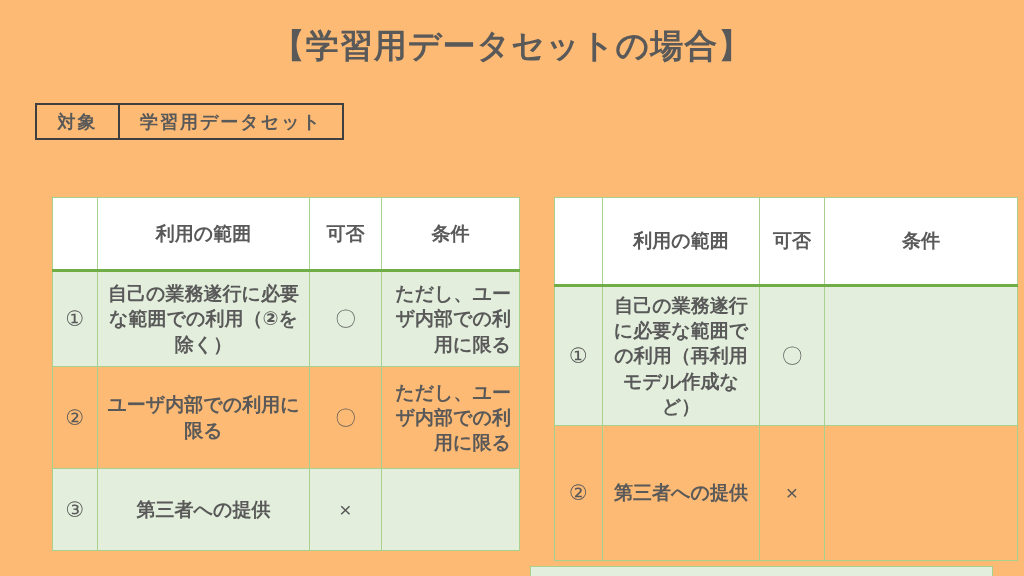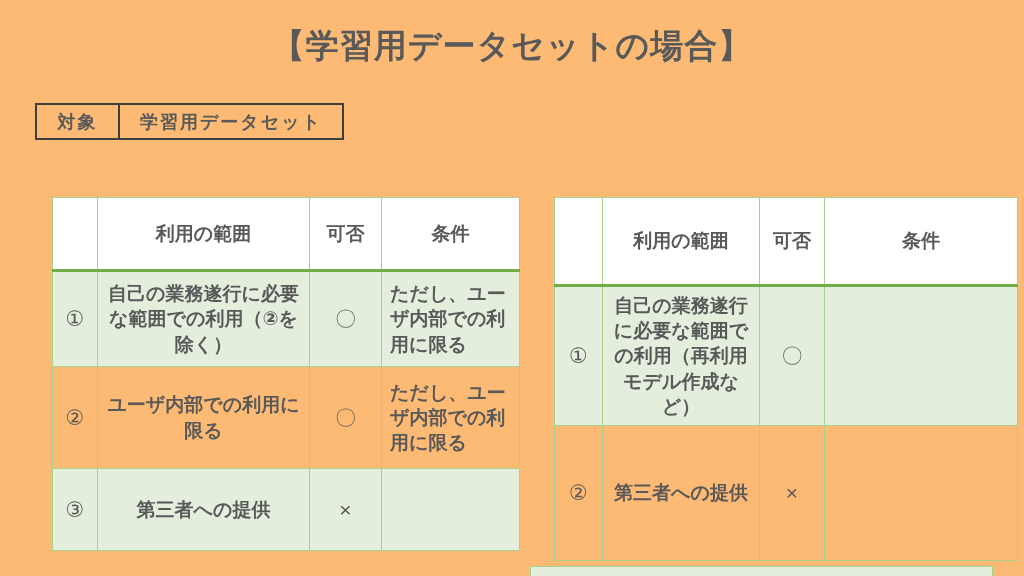--- a/index.html
+++ b/index.html
@@ -59,21 +59,21 @@
     border-bottom:3px solid var(--green-line-strong);
     text-align:center;font-size:19px;background:#ffffff;
   }
   .gtable .hl{background:var(--green-fill);}
   .gtable .num{
     text-align:center;font-weight:normal;font-size:21px;padding:2px;
   }
   .gtable .scope{text-align:center;}
   .gtable .scope.center{text-align:center;}
   .gtable .mark{text-align:center;font-weight:normal;font-size:21px;}
-  .gtable .cond{text-align:left;}
+  .gtable .cond{text-align:right;}
 
   .cutoff-row{
     position:absolute;left:530px;top:566px;width:463px;height:12px;
     background:var(--green-fill);border:1px solid var(--green-line);
   }
 </style>
 </head>
 <body>
 
 <div class="slide">

